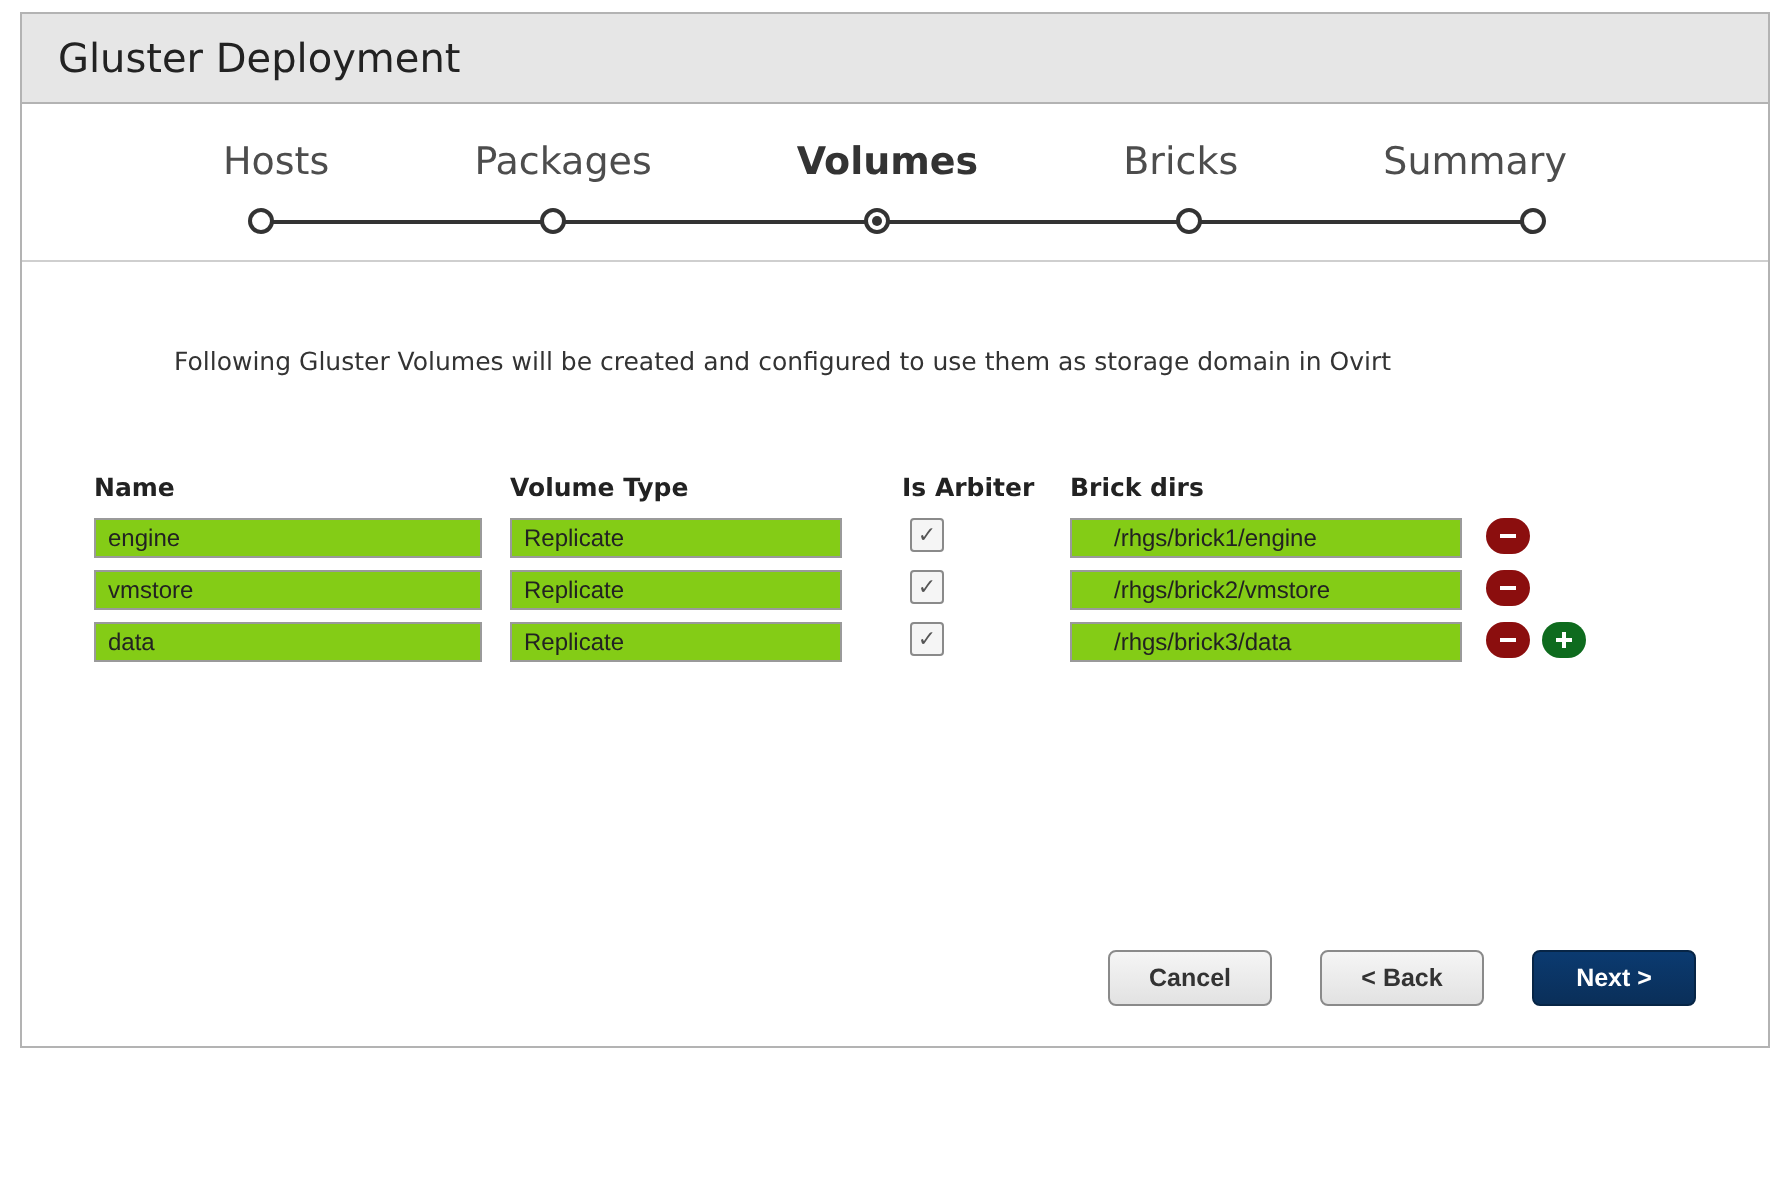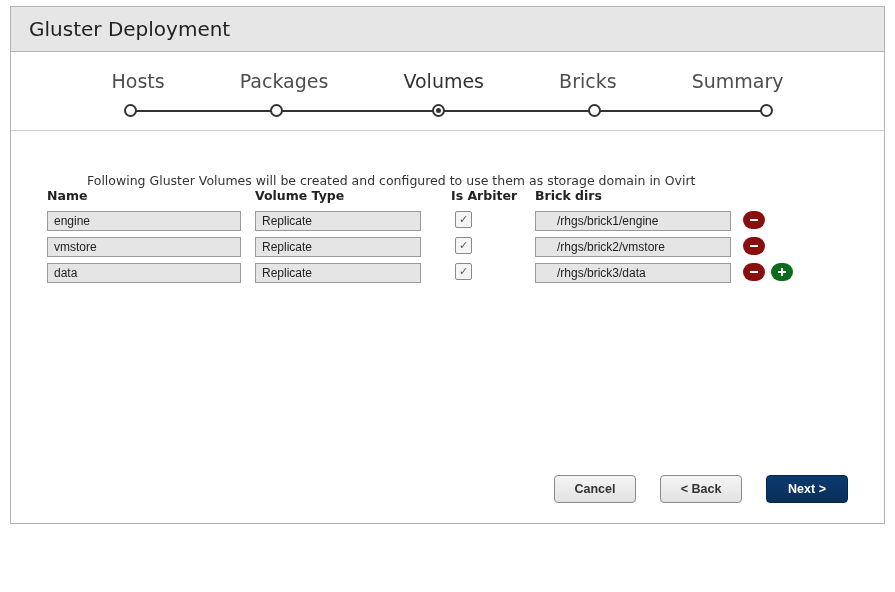--- a/index.html
+++ b/index.html
@@ -39,21 +39,21 @@
   }
   .step-labels {
     display: flex;
     justify-content: space-between;
     width: 680px;
     margin: 0 auto;
     font-size: 19px;
     color: #4d4d4d;
   }
   .step-label { padding: 0 4px; }
-  .step-label.current { font-weight: normal; color: #333; }
+  .step-label.current { font-weight: bold; color: #333; }
   .step-track {
     position: relative;
     width: 636px;
     margin: 12px auto 0 auto;
     height: 14px;
   }
   .step-line {
     position: absolute;
     top: 6px;
     left: 0;
@@ -82,20 +82,21 @@
   .body {
     padding: 42px 36px 20px 36px;
     min-height: 392px;
     position: relative;
     box-sizing: border-box;
   }
   .intro {
     font-size: 12.5px;
     color: #333;
     margin-left: 40px;
+    margin-bottom: 48px;
   }
   .grid {
     margin-left: 0;
   }
   .grid-header, .grid-row {
     display: flex;
     align-items: flex-start;
     gap: 0;
   }
   .grid-header {
@@ -106,21 +107,21 @@
   }
   .col-name  { width: 208px; }
   .col-type  { width: 196px; }
   .col-arb   { width: 84px; text-align: left; }
   .col-brick { width: 200px; }
   .col-actions { width: 70px; display:flex; align-items:center; gap:6px; padding-left:8px;}
   .grid-row { margin-bottom: 6px; }
   .grid input.text {
     height: 20px;
     border: 1px solid #9a9a9a;
-    background: #e5e5e5;
+    background: #84cc16;
     font-size: 12px;
     color: #222;
     padding: 0 6px;
     box-sizing: border-box;
   }
   .grid .col-name input.text  { width: 194px; }
   .grid .col-type input.text  { width: 166px; }
   .grid .col-brick input.text { width: 196px; padding-left: 21px; }
   .arb-box {
     display:inline-flex;

